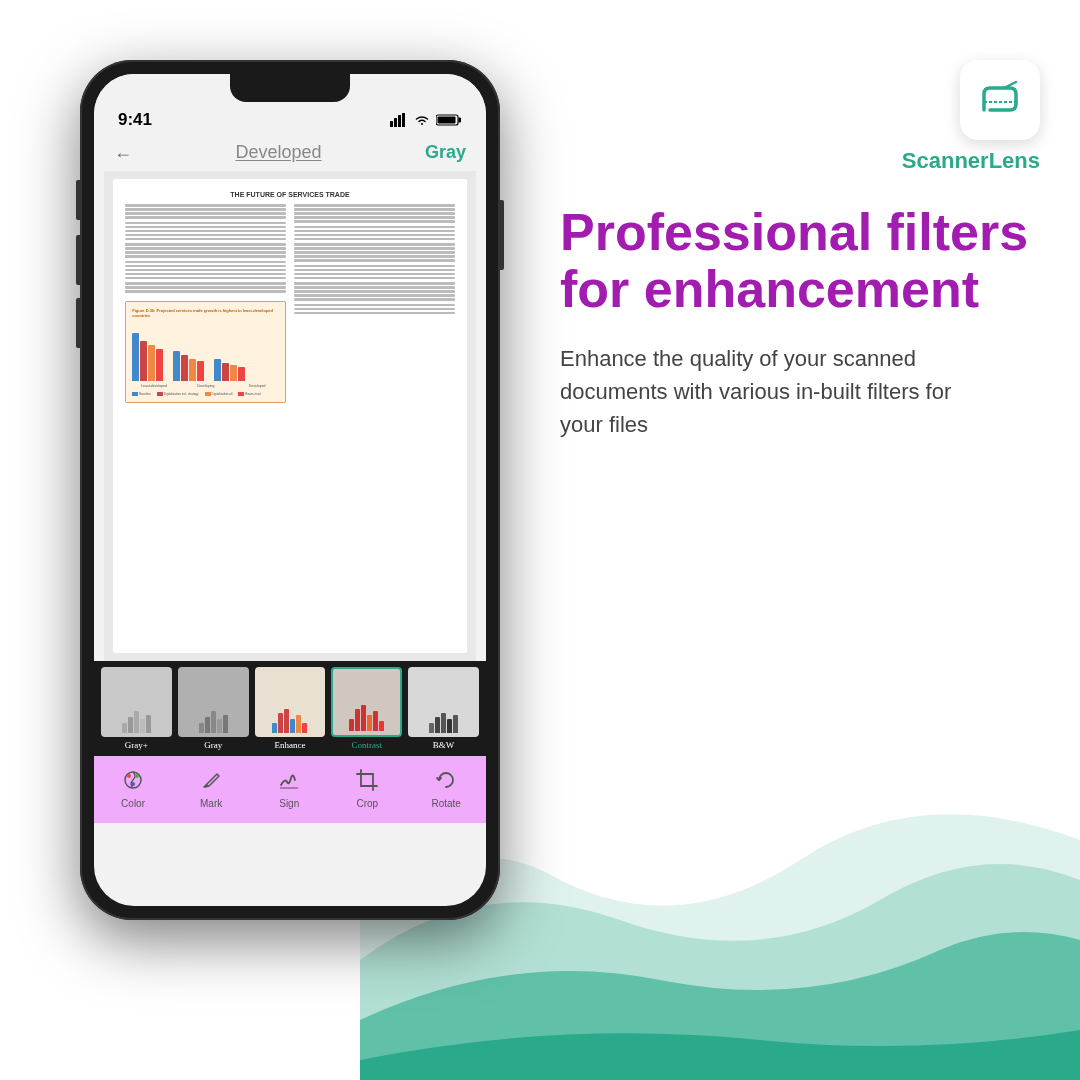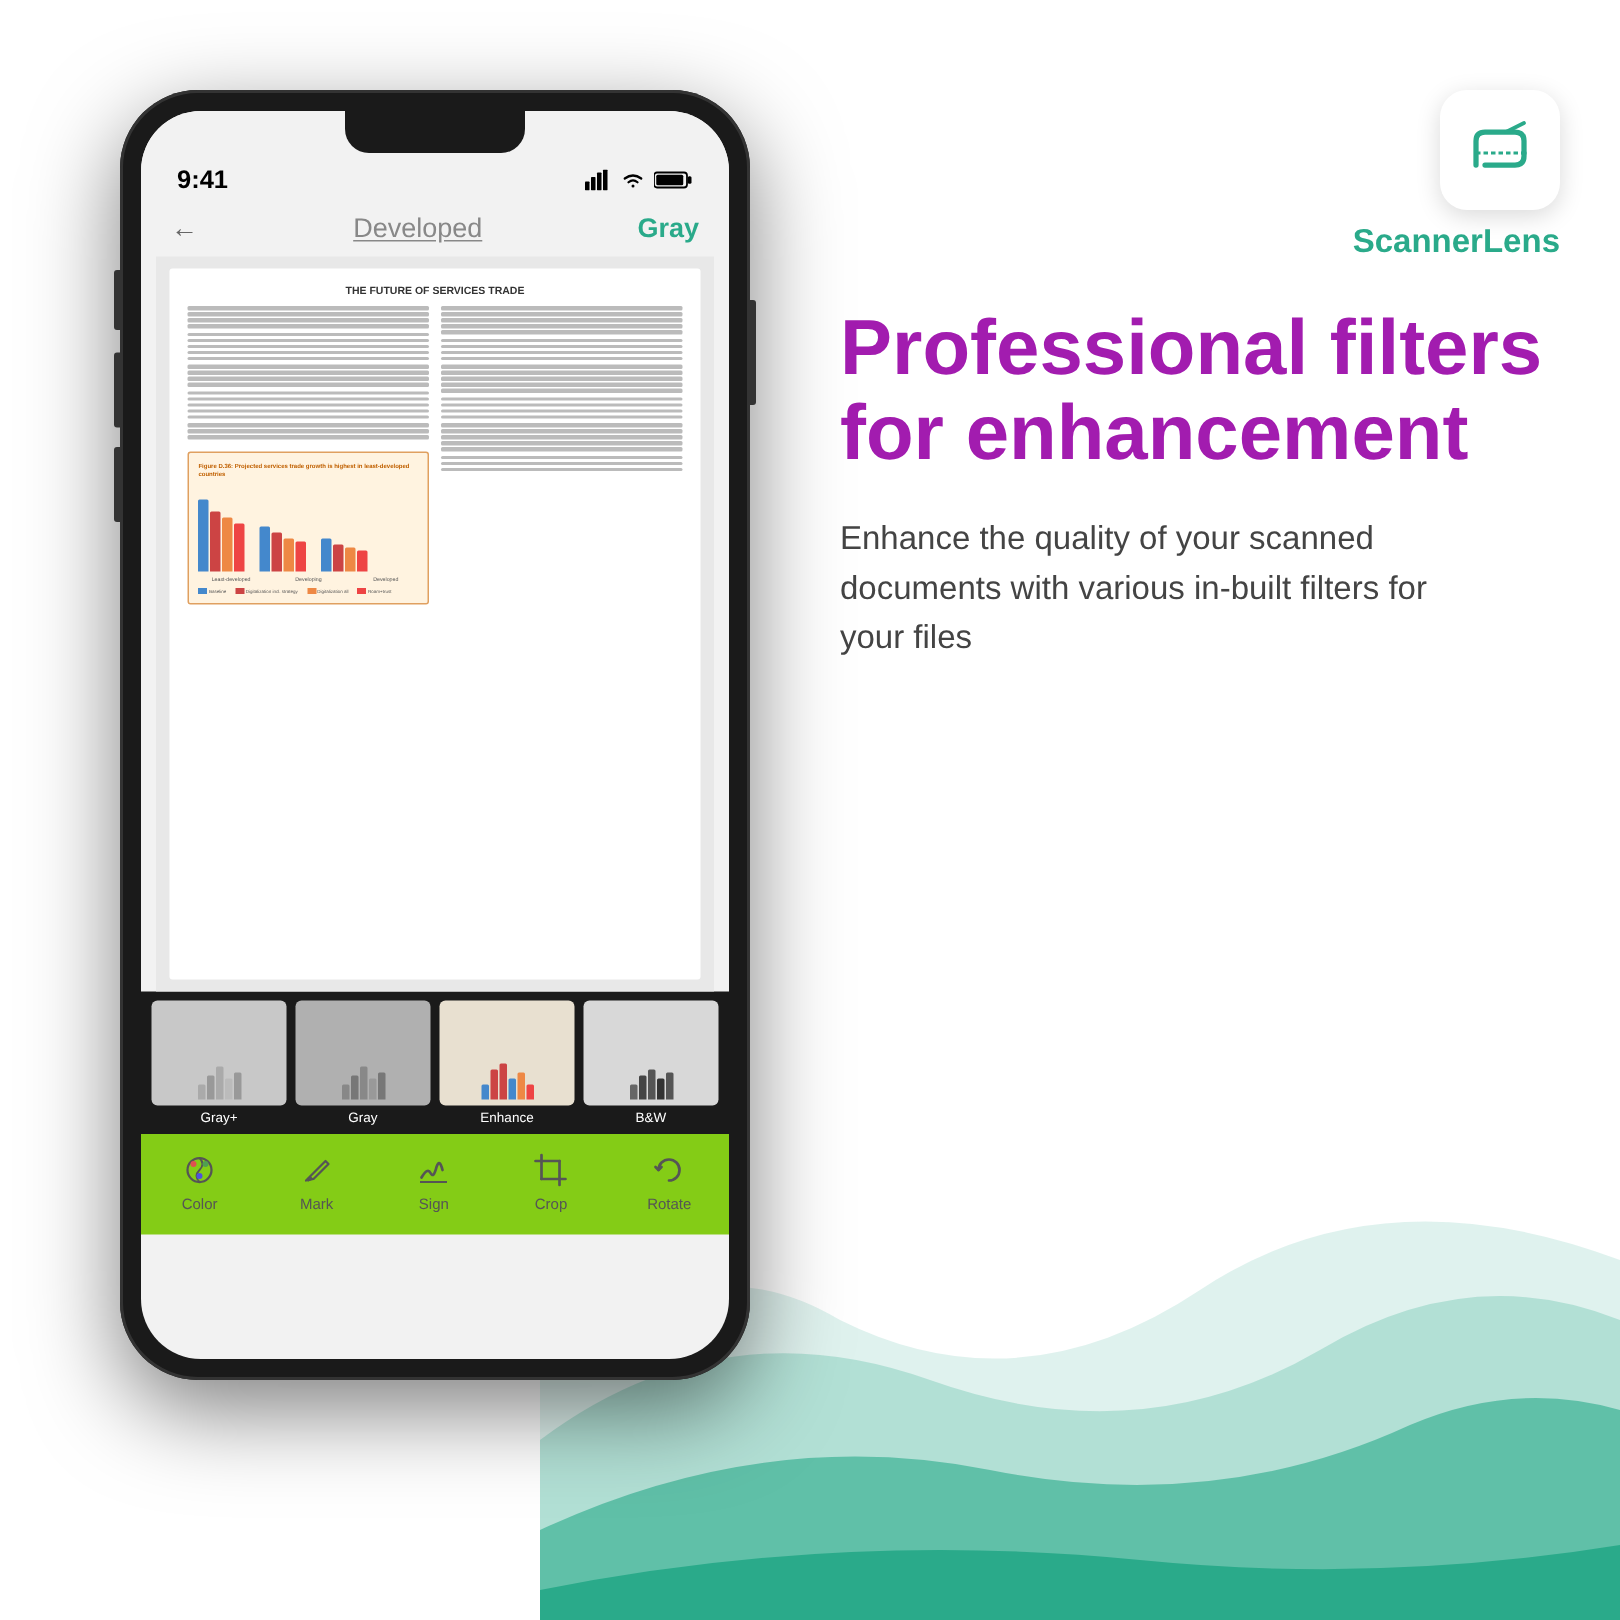--- a/index.html
+++ b/index.html
@@ -151,20 +151,21 @@
       display: flex;
       gap: 0;
       background: #1a1a1a;
       padding: 6px 4px;
       overflow: hidden;
     }
     .filter-thumb {
       flex: 1;
       position: relative;
       margin: 0 3px;
+      font-family: Liberation Serif, serif;
     }
     .filter-thumb-img {
       width: 100%;
       height: 70px;
       background: #ddd;
       border-radius: 4px;
       overflow: hidden;
       display: flex;
       flex-direction: column;
       align-items: center;
@@ -191,21 +192,21 @@
       width: 5px;
       border-radius: 1px 1px 0 0;
     }
 
     
     .toolbar {
       display: flex;
       justify-content: space-around;
       align-items: center;
       padding: 10px 0 14px;
-      background: #84cc16;
+      background: #f0abfc;
     }
     .tool-item {
       display: flex;
       flex-direction: column;
       align-items: center;
       gap: 4px;
     }
     .tool-icon {
       width: 28px;
       height: 28px;
@@ -589,20 +590,33 @@
               <div class="mini-bar" style="height:20px;background:#cc4444;"></div>
               <div class="mini-bar" style="height:24px;background:#cc4444;"></div>
               <div class="mini-bar" style="height:14px;background:#4488cc;"></div>
               <div class="mini-bar" style="height:18px;background:#ee8844;"></div>
               <div class="mini-bar" style="height:10px;background:#ee4444;"></div>
             </div>
           </div>
           <div class="filter-label">Enhance</div>
         </div>
 
+        <div class="filter-thumb">
+          <div class="filter-thumb-img ft-contrast selected" style="border: 2.5px solid #2aaa8a;">
+            <div class="mini-chart">
+              <div class="mini-bar" style="height:12px;background:#cc3333;"></div>
+              <div class="mini-bar" style="height:22px;background:#cc3333;"></div>
+              <div class="mini-bar" style="height:26px;background:#cc3333;"></div>
+              <div class="mini-bar" style="height:16px;background:#ee6633;"></div>
+              <div class="mini-bar" style="height:20px;background:#cc3333;"></div>
+              <div class="mini-bar" style="height:10px;background:#ee3333;"></div>
+            </div>
+          </div>
+          <div class="filter-label" style="color:#2aaa8a;">Contrast</div>
+        </div>
 
         <div class="filter-thumb">
           <div class="filter-thumb-img ft-bw">
             <div class="mini-chart">
               <div class="mini-bar" style="height:10px;background:#666;"></div>
               <div class="mini-bar" style="height:16px;background:#444;"></div>
               <div class="mini-bar" style="height:20px;background:#555;"></div>
               <div class="mini-bar" style="height:14px;background:#333;"></div>
               <div class="mini-bar" style="height:18px;background:#555;"></div>
             </div>

